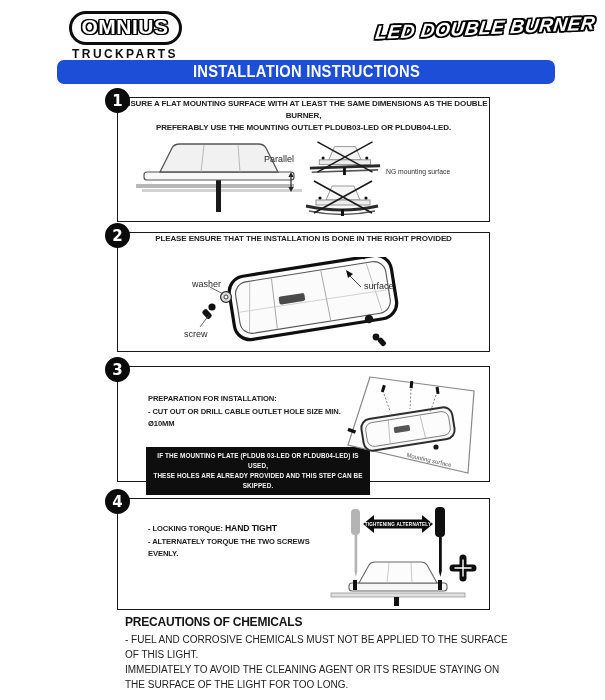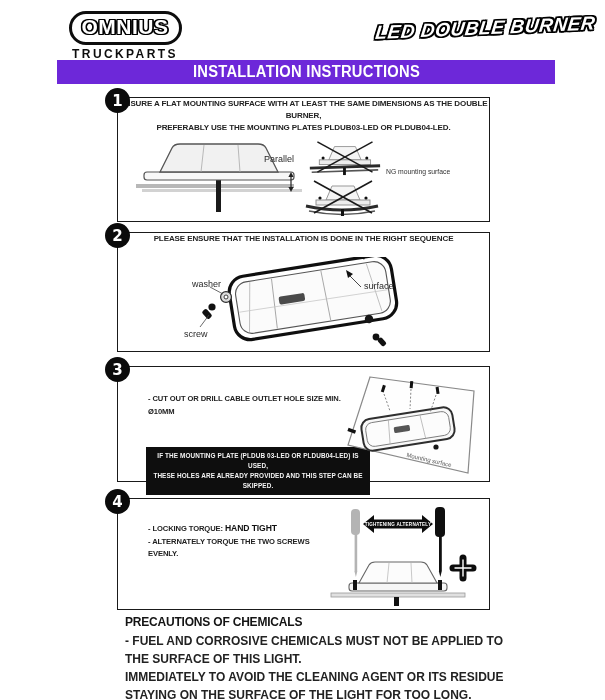--- a/index.html
+++ b/index.html
@@ -13,22 +13,22 @@
   .brand-oval{display:inline-block;border:3.5px solid #0d0d0d;border-radius:17px;padding:1px 10px 3px 10px;background:#fff;}
   .brand-word{font-weight:bold;font-size:21px;letter-spacing:0.5px;color:#fff;
     text-shadow:-1.4px -1.4px 0 #000,1.4px -1.4px 0 #000,-1.4px 1.4px 0 #000,1.4px 1.4px 0 #000,
                 0 -1.4px 0 #000,0 1.4px 0 #000,-1.4px 0 0 #000,1.4px 0 0 #000;}
   .brand-sub{margin-top:2px;font-size:12px;font-weight:bold;letter-spacing:2.4px;color:#0d0d0d;}
   .product-logo{position:absolute;left:376px;top:18px;width:184px;text-align:center;white-space:nowrap;
     font-style:italic;font-weight:bold;font-size:19px;letter-spacing:0.5px;color:#fff;
     transform:skewX(-9deg) rotate(-2.5deg);
     text-shadow:-1.6px -1.6px 0 #000,1.6px -1.6px 0 #000,-1.6px 1.6px 0 #000,1.6px 1.6px 0 #000,
                 0 -1.6px 0 #000,0 1.6px 0 #000,-1.6px 0 0 #000,1.6px 0 0 #000;}
-  .title-bar{position:absolute;left:57px;top:60px;width:498px;height:24px;background:#6d28d9;color:#fff;
-    display:flex;align-items:center;justify-content:center;}
+  .title-bar{position:absolute;left:57px;top:60px;width:498px;height:24px;background:#1d4ed8;color:#fff;
+    display:flex;align-items:center;justify-content:center;border-radius:7px;}
   .title-bar span{font-weight:bold;font-size:16px;letter-spacing:0.3px;transform:scaleX(0.92);}
 
   
   .step{position:absolute;left:117px;width:373px;}
   #step1{top:97px;height:125px;}
   #step2{top:232px;height:120px;}
   #step3{top:366px;height:116px;}
   #step4{top:498px;height:112px;}
   .box{position:absolute;inset:0;border:1.6px solid #1a1a1a;background:#fff;}
   .badge{position:absolute;left:-12px;top:-9px;width:25px;height:25px;border-radius:50%;background:#0b0b0b;color:#fff;
@@ -40,21 +40,21 @@
   .tinylabel{position:absolute;font-size:6.8px;color:#333;}
   .lefttext{position:absolute;font-size:7.6px;font-weight:bold;letter-spacing:-0.1px;line-height:1.65;color:#222;}
   .bold-big{font-size:8.6px;font-weight:bold;color:#111;}
   .note{position:absolute;background:#0e0e0e;color:#f4f4f4;font-size:6.4px;font-weight:bold;
     text-align:center;line-height:1.55;padding:4px 6px;letter-spacing:0.1px;}
   .msurf{position:absolute;font-size:6px;color:#555;transform:rotate(13deg);}
 
   
   .prec{position:absolute;left:125px;top:615px;width:390px;}
   .prec .ph{font-size:12px;font-weight:bold;letter-spacing:-0.2px;color:#141414;margin-bottom:3px;}
-  .prec .pl{font-size:12px;font-weight:bold;line-height:1.5;color:#222;}
+  .prec .pl{font-size:10px;font-weight:normal;line-height:1.5;color:#222;}
   .prec .gap{margin-top:3px;}
 </style>
 </head>
 <body>
 
 <div class="page">
 
   <div class="brand">
     <div class="brand-oval">
       <span class="brand-word">OMNIUS</span>
@@ -65,21 +65,21 @@
 
   <div class="title-bar">
     <span>INSTALLATION INSTRUCTIONS</span>
   </div>
 
   <section class="step" id="step1">
     <span class="badge">1</span>
     <div class="box">
       <div class="c-text">
         <div>ENSURE A FLAT MOUNTING SURFACE WITH AT LEAST THE SAME DIMENSIONS AS THE DOUBLE BURNER,</div>
-        <div>PREFERABLY USE THE MOUNTING PLATES PLDUB03-LED OR PLDUB04-LED.</div>
+        <div>PREFERABLY USE THE MOUNTING OUTLET PLDUB03-LED OR PLDUB04-LED.</div>
       </div>
 
       <svg class="abs" style="left:16px;top:44px" width="170" height="76" viewBox="0 0 170 76">
         <rect x="2" y="42" width="158" height="4" fill="#b8b8b8"></rect>
         <rect x="8" y="47" width="160" height="3" fill="#d2d2d2"></rect>
         <rect x="82" y="38" width="5" height="32" fill="#1a1a1a"></rect>
         <rect x="10" y="30" width="150" height="8" rx="3" fill="#f8f8f8" stroke="#555" stroke-width="1.2"></rect>
         <path d="M26,30 L38,6 Q40,2 46,2 L124,2 Q130,2 132,6 L144,30 Z" fill="#f1f1f1" stroke="#555" stroke-width="1.3"></path>
         <line x1="70" y1="3" x2="67" y2="30" stroke="#aaa" stroke-width="0.8"></line>
         <line x1="104" y1="3" x2="106" y2="30" stroke="#aaa" stroke-width="0.8"></line>
@@ -113,21 +113,21 @@
         <line x1="12" y1="3" x2="70" y2="35" stroke="#1a1a1a" stroke-width="1.6"></line>
         <line x1="70" y1="3" x2="12" y2="35" stroke="#1a1a1a" stroke-width="1.6"></line>
       </svg>
       <span class="tinylabel" style="left:268px;top:70px">NG mounting surface</span>
     </div>
   </section>
 
   <section class="step" id="step2">
     <span class="badge">2</span>
     <div class="box">
-      <div class="c-text">PLEASE ENSURE THAT THE INSTALLATION IS DONE IN THE RIGHT SEQUENCE</div>
+      <div class="c-text">PLEASE ENSURE THAT THE INSTALLATION IS DONE IN THE RIGHT PROVIDED</div>
 
       <svg class="abs" style="left:58px;top:24px" width="255" height="92" viewBox="0 0 255 92">
         <g transform="rotate(-9 128 48)">
           <rect x="56" y="10" width="164" height="64" rx="16" fill="#ffffff" stroke="#0f0f0f" stroke-width="3.2"></rect>
           <rect x="62" y="16" width="152" height="52" rx="12" fill="#fbfbfb" stroke="#555" stroke-width="1.1"></rect>
           <line x1="100" y1="17" x2="98" y2="67" stroke="#999" stroke-width="0.8"></line>
           <line x1="150" y1="17" x2="152" y2="67" stroke="#999" stroke-width="0.8"></line>
           <line x1="78" y1="17" x2="70" y2="66" stroke="#aaa" stroke-width="0.7"></line>
           <line x1="196" y1="17" x2="204" y2="66" stroke="#aaa" stroke-width="0.7"></line>
           <line x1="63" y1="45" x2="213" y2="46" stroke="#c4c4c4" stroke-width="0.7"></line>
@@ -150,20 +150,21 @@
       <span class="hand" style="left:74px;top:46px">washer</span>
       <span class="hand" style="left:66px;top:96px">screw</span>
       <span class="hand" style="left:246px;top:48px">surface</span>
     </div>
   </section>
 
   <section class="step" id="step3">
     <span class="badge">3</span>
     <div class="box">
       <div class="lefttext" style="left:30px;top:26px;width:200px">
+        <div>PREPARATION FOR INSTALLATION:</div>
         <div>- CUT OUT OR DRILL CABLE OUTLET HOLE SIZE MIN.  Ø10MM</div>
       </div>
       <div class="note" style="left:28px;top:80px;width:212px">
         <div>IF THE MOUNTING PLATE (PLDUB 03-LED OR PLDUB04-LED) IS USED,</div>
         <div>THESE HOLES ARE ALREADY PROVIDED AND THIS STEP CAN BE SKIPPED.</div>
       </div>
 
       <svg class="abs" style="left:228px;top:6px" width="132" height="106" viewBox="0 0 132 106">
         <polygon points="24,4 128,18 122,100 2,72" fill="#fefefe" stroke="#8a8a8a" stroke-width="1.2"></polygon>
         <g transform="rotate(-9 62 56)">

